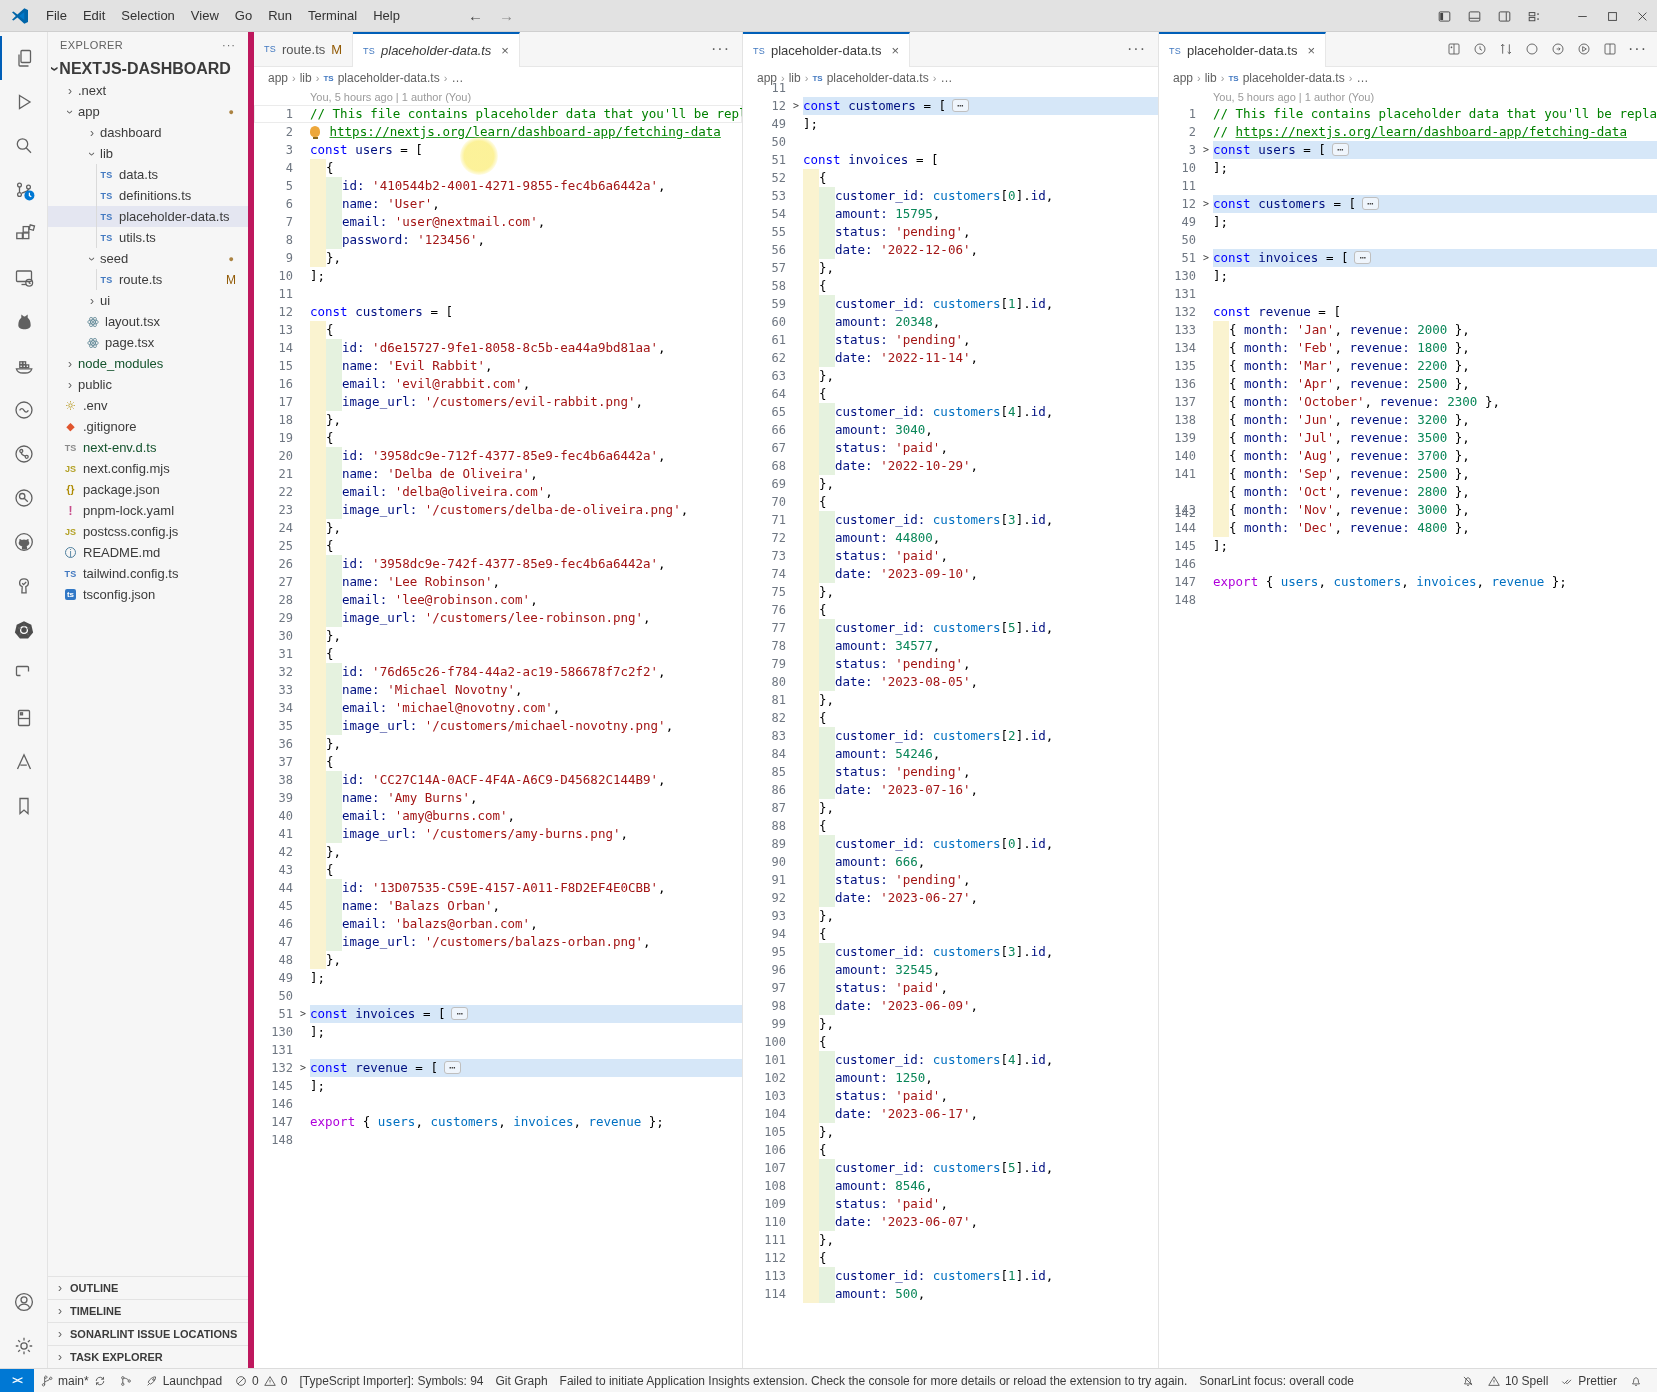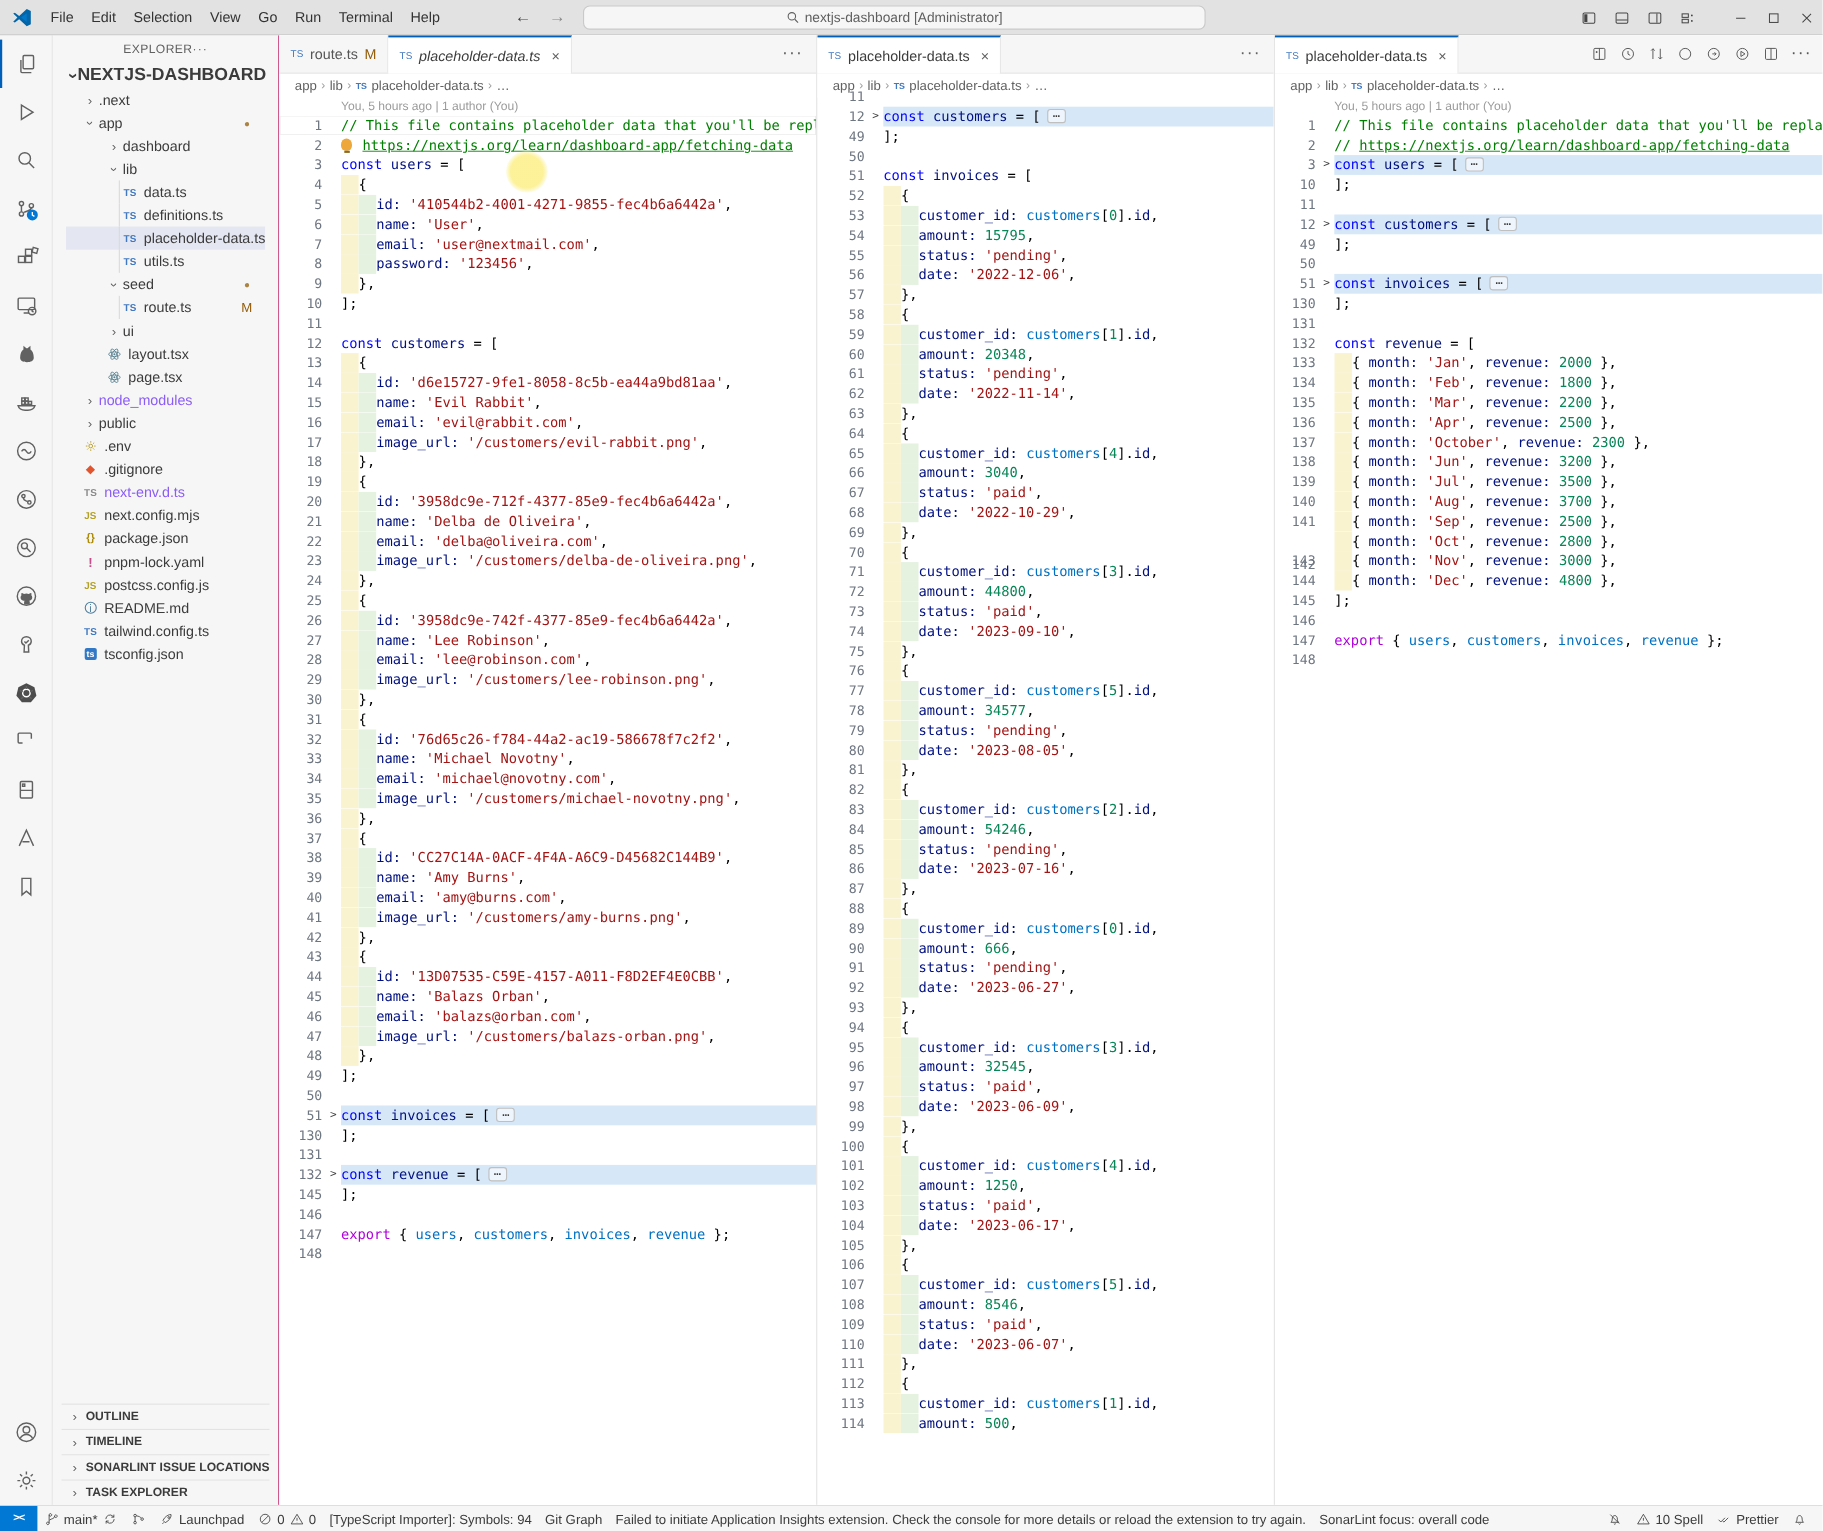--- a/index.html
+++ b/index.html
@@ -18,33 +18,33 @@
   .win-icons .wi { width:30px; height:32px; display:flex; align-items:center; justify-content:center; color:#333; }
   .win-icons .grp { margin-right:18px; display:flex; }
   .main { display:flex; height:1336px; }
   
   .activitybar { width:48px; background:#f6f6f6; border-right:1px solid #e3e3e3; display:flex;
     flex-direction:column; align-items:center; padding-top:4px; }
   .ab-icon { width:48px; height:44px; display:flex; align-items:center; justify-content:center; position:relative; color:#616161; }
   .ab-icon.active { border-left:2px solid #005fb8; color:#1f1f1f; }
   .ab-spacer { flex:1; }
   
-  .sidebar { width:206px; background:#f6f6f6; border-right:1px solid #be185d; display:flex; flex-direction:column; font-size:13px; color:#3b3b3b;align-items:center; }
+  .sidebar { width:206px; background:#f6f6f6; border-right:6px solid #be185d; display:flex; flex-direction:column; font-size:13px; color:#3b3b3b; }
   .sb-header { height:26px; display:flex; align-items:center; padding:0 12px; font-size:11px; color:#616161; letter-spacing:.4px; }
   .sb-header .dots { margin-left:auto; color:#616161; letter-spacing:1px; }
   .sb-root { height:22px; display:flex; align-items:center; font-weight:bold; font-size:16px; padding-left:4px; gap:2px; }
   .tree { }
   .trow { height:21px; display:flex; align-items:center; position:relative; cursor:default; white-space:nowrap; }
   .trow.sel { background:#e4e6f1; }
   .trow.guided { background-image:linear-gradient(#dadada,#dadada); background-repeat:no-repeat; background-size:1px 21px; background-position:48px 0; }
   .trow.sel.guided { background-color:#e4e6f1; }
   .trow .chev { width:16px; text-align:center; color:#616161; font-size:12px; display:inline-block; }
   .chev.exp { transform:rotate(90deg); }
   .trow .ficon { width:17px; display:inline-flex; justify-content:center; align-items:center; margin-right:4px; font-weight:bold; }
-  .trow.dim .lbl { color:#8b5cf6; }
+  .trow.dim .lbl { color:#14532d; }
   .badge-dot { margin-left:auto; margin-right:14px; color:#ab8342; font-size:9px; }
   .badge-m { margin-left:auto; margin-right:12px; color:#925b06; font-size:12px; }
   .ic-ts { font-size:9px; color:#4178c0; letter-spacing:.2px; }
   .ic-ts-gray { font-size:9px; color:#8a8a8a; }
   .ic-ts-solid { font-size:8px; color:#fff; background:#3178c6; border-radius:2px; padding:1px 2px; }
   .ic-js { font-size:9px; color:#b3a125; }
   .ic-braces { font-size:10px; color:#ad8a00; }
   .ic-excl { font-size:12px; color:#c74c8b; }
   .ic-git { font-size:11px; color:#e0552e; font-weight:normal; }
   .ic-info { font-size:10px; color:#4e7f9e; border:1px solid #4e7f9e; border-radius:50%; width:11px; height:11px; line-height:11px; text-align:center; font-weight:normal; }
@@ -114,27 +114,20 @@
       <div class="menu-item">View</div>
       <div class="menu-item">Go</div>
       <div class="menu-item">Run</div>
       <div class="menu-item">Terminal</div>
       <div class="menu-item">Help</div>
     </div>
   <div class="nav-arrows">
     <span>←</span>
     <span class="dim">→</span>
   </div>
-  <div class="searchbox">
-    <svg class="mini" width="12" height="12" viewBox="0 0 16 16">
-        <circle cx="6.5" cy="6.5" r="4.5" fill="none" stroke="#5f5f5f" stroke-width="1.3"></circle>
-        <path d="M10 10l4 4" stroke="#5f5f5f" stroke-width="1.3"></path>
-      </svg>
-    <span>nextjs-dashboard [Administrator]</span>
-  </div>
   <div class="win-icons">
       <div class="grp">
         <div class="wi">
           <svg width="17" height="17" viewBox="0 0 24 24" class="mini">
             <rect x="4.5" y="5.5" width="15" height="13" rx="1.5" fill="none" stroke="#444" stroke-width="1.3"></rect>
             <path fill="#444" stroke="none" d="M6 7h4v10H6z" stroke-width="1.3"></path>
           </svg>
         </div>
         <div class="wi">
           <svg width="17" height="17" viewBox="0 0 24 24" class="mini">

